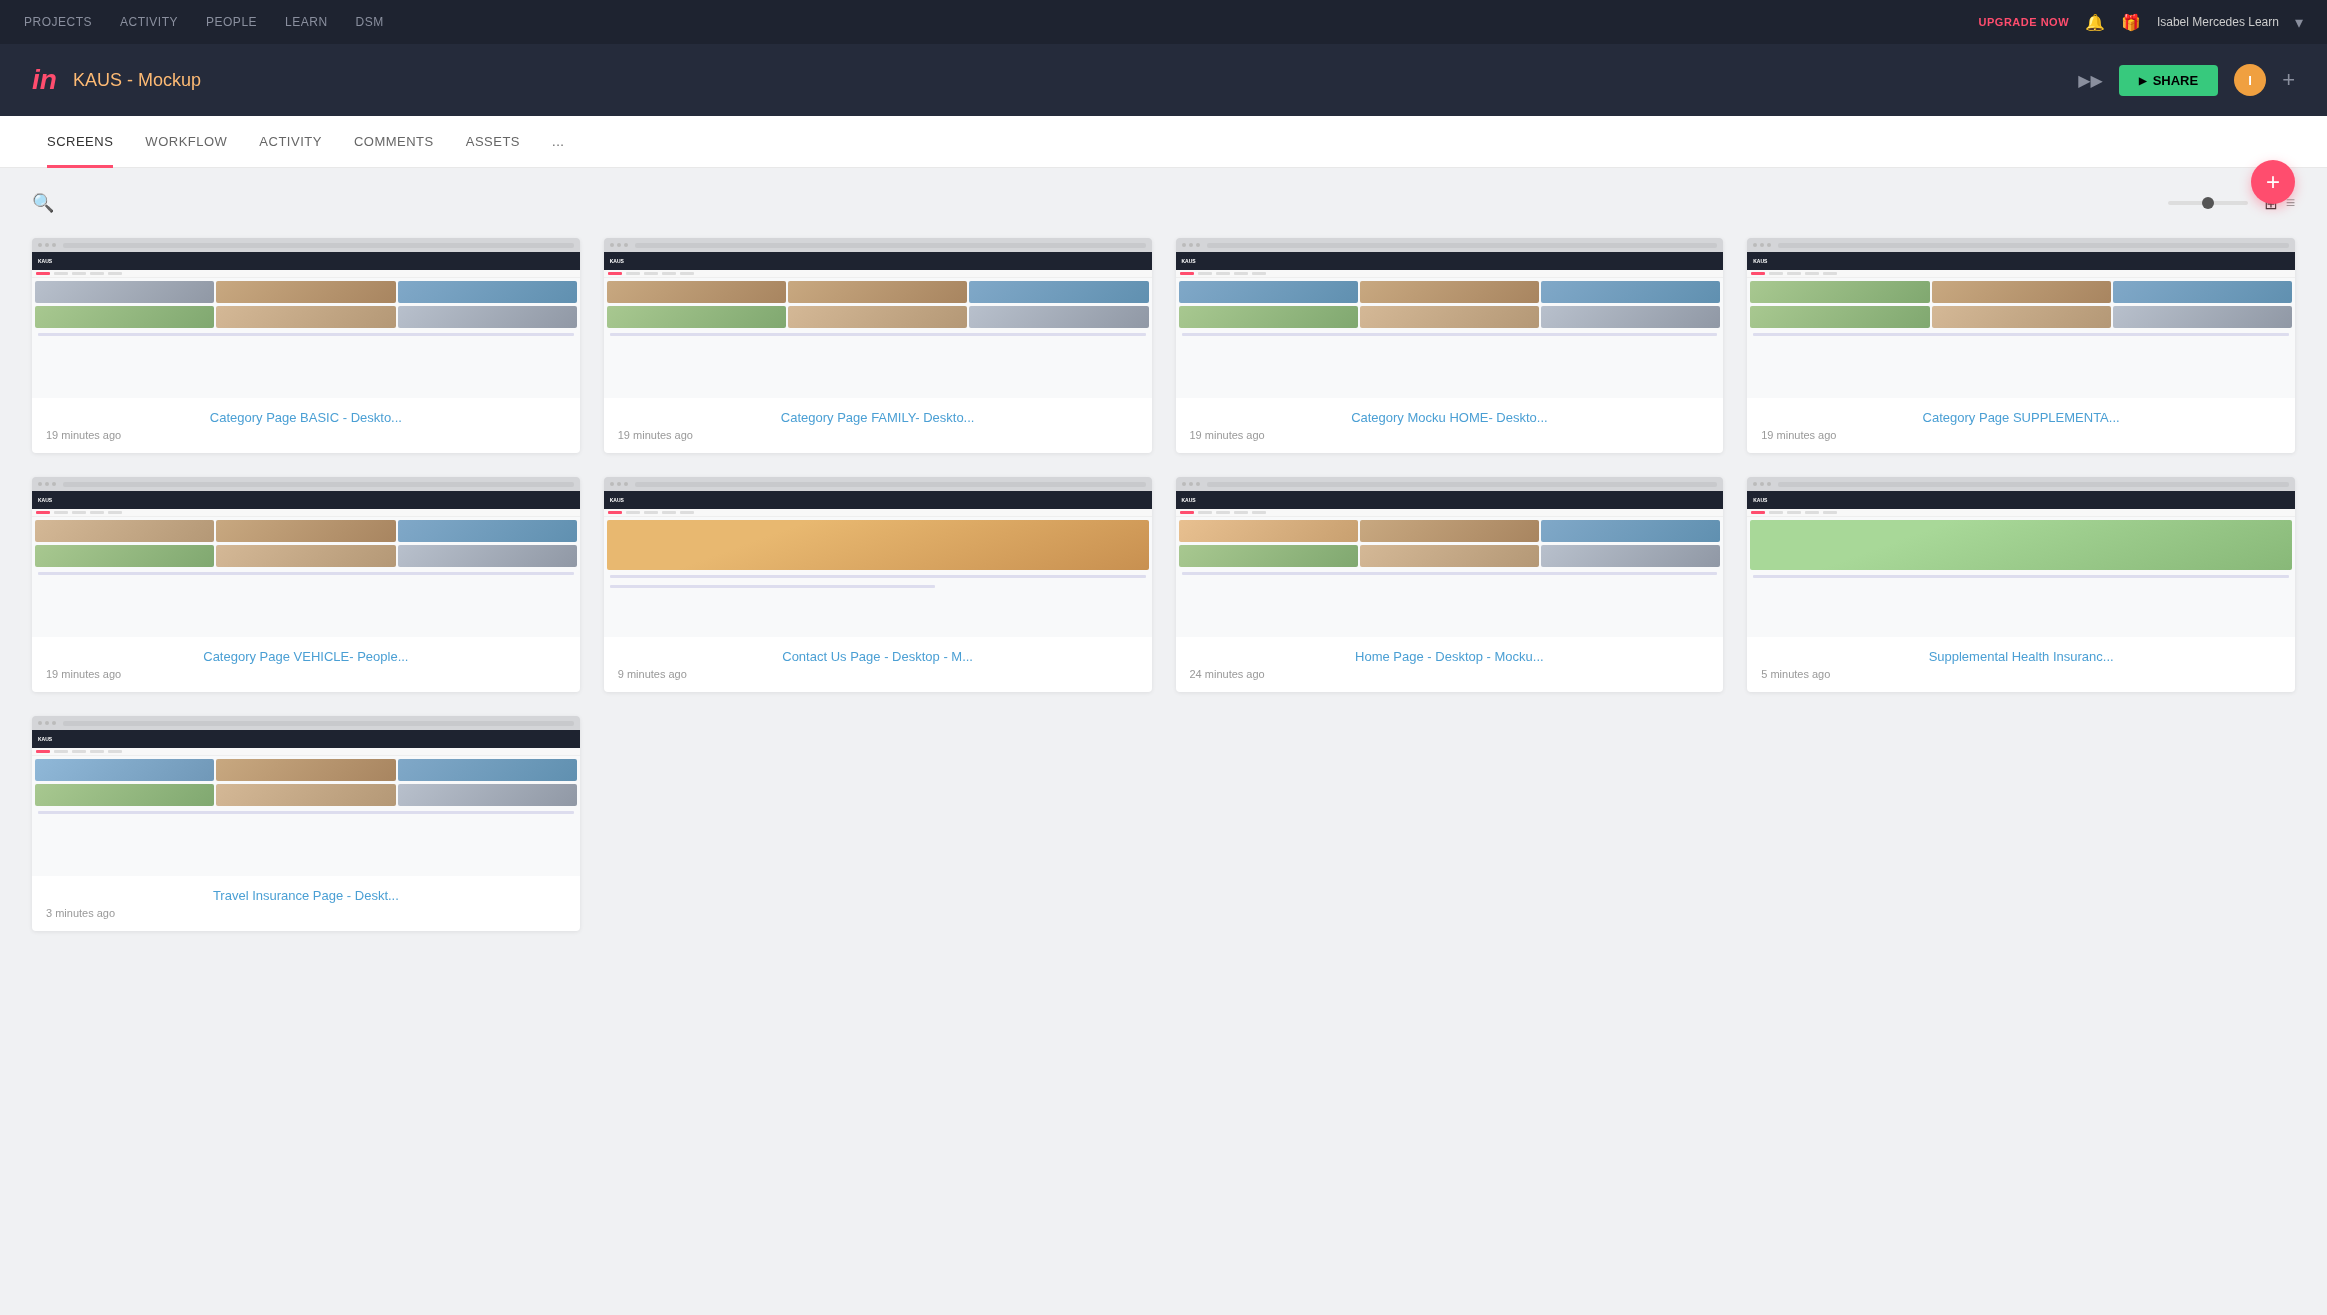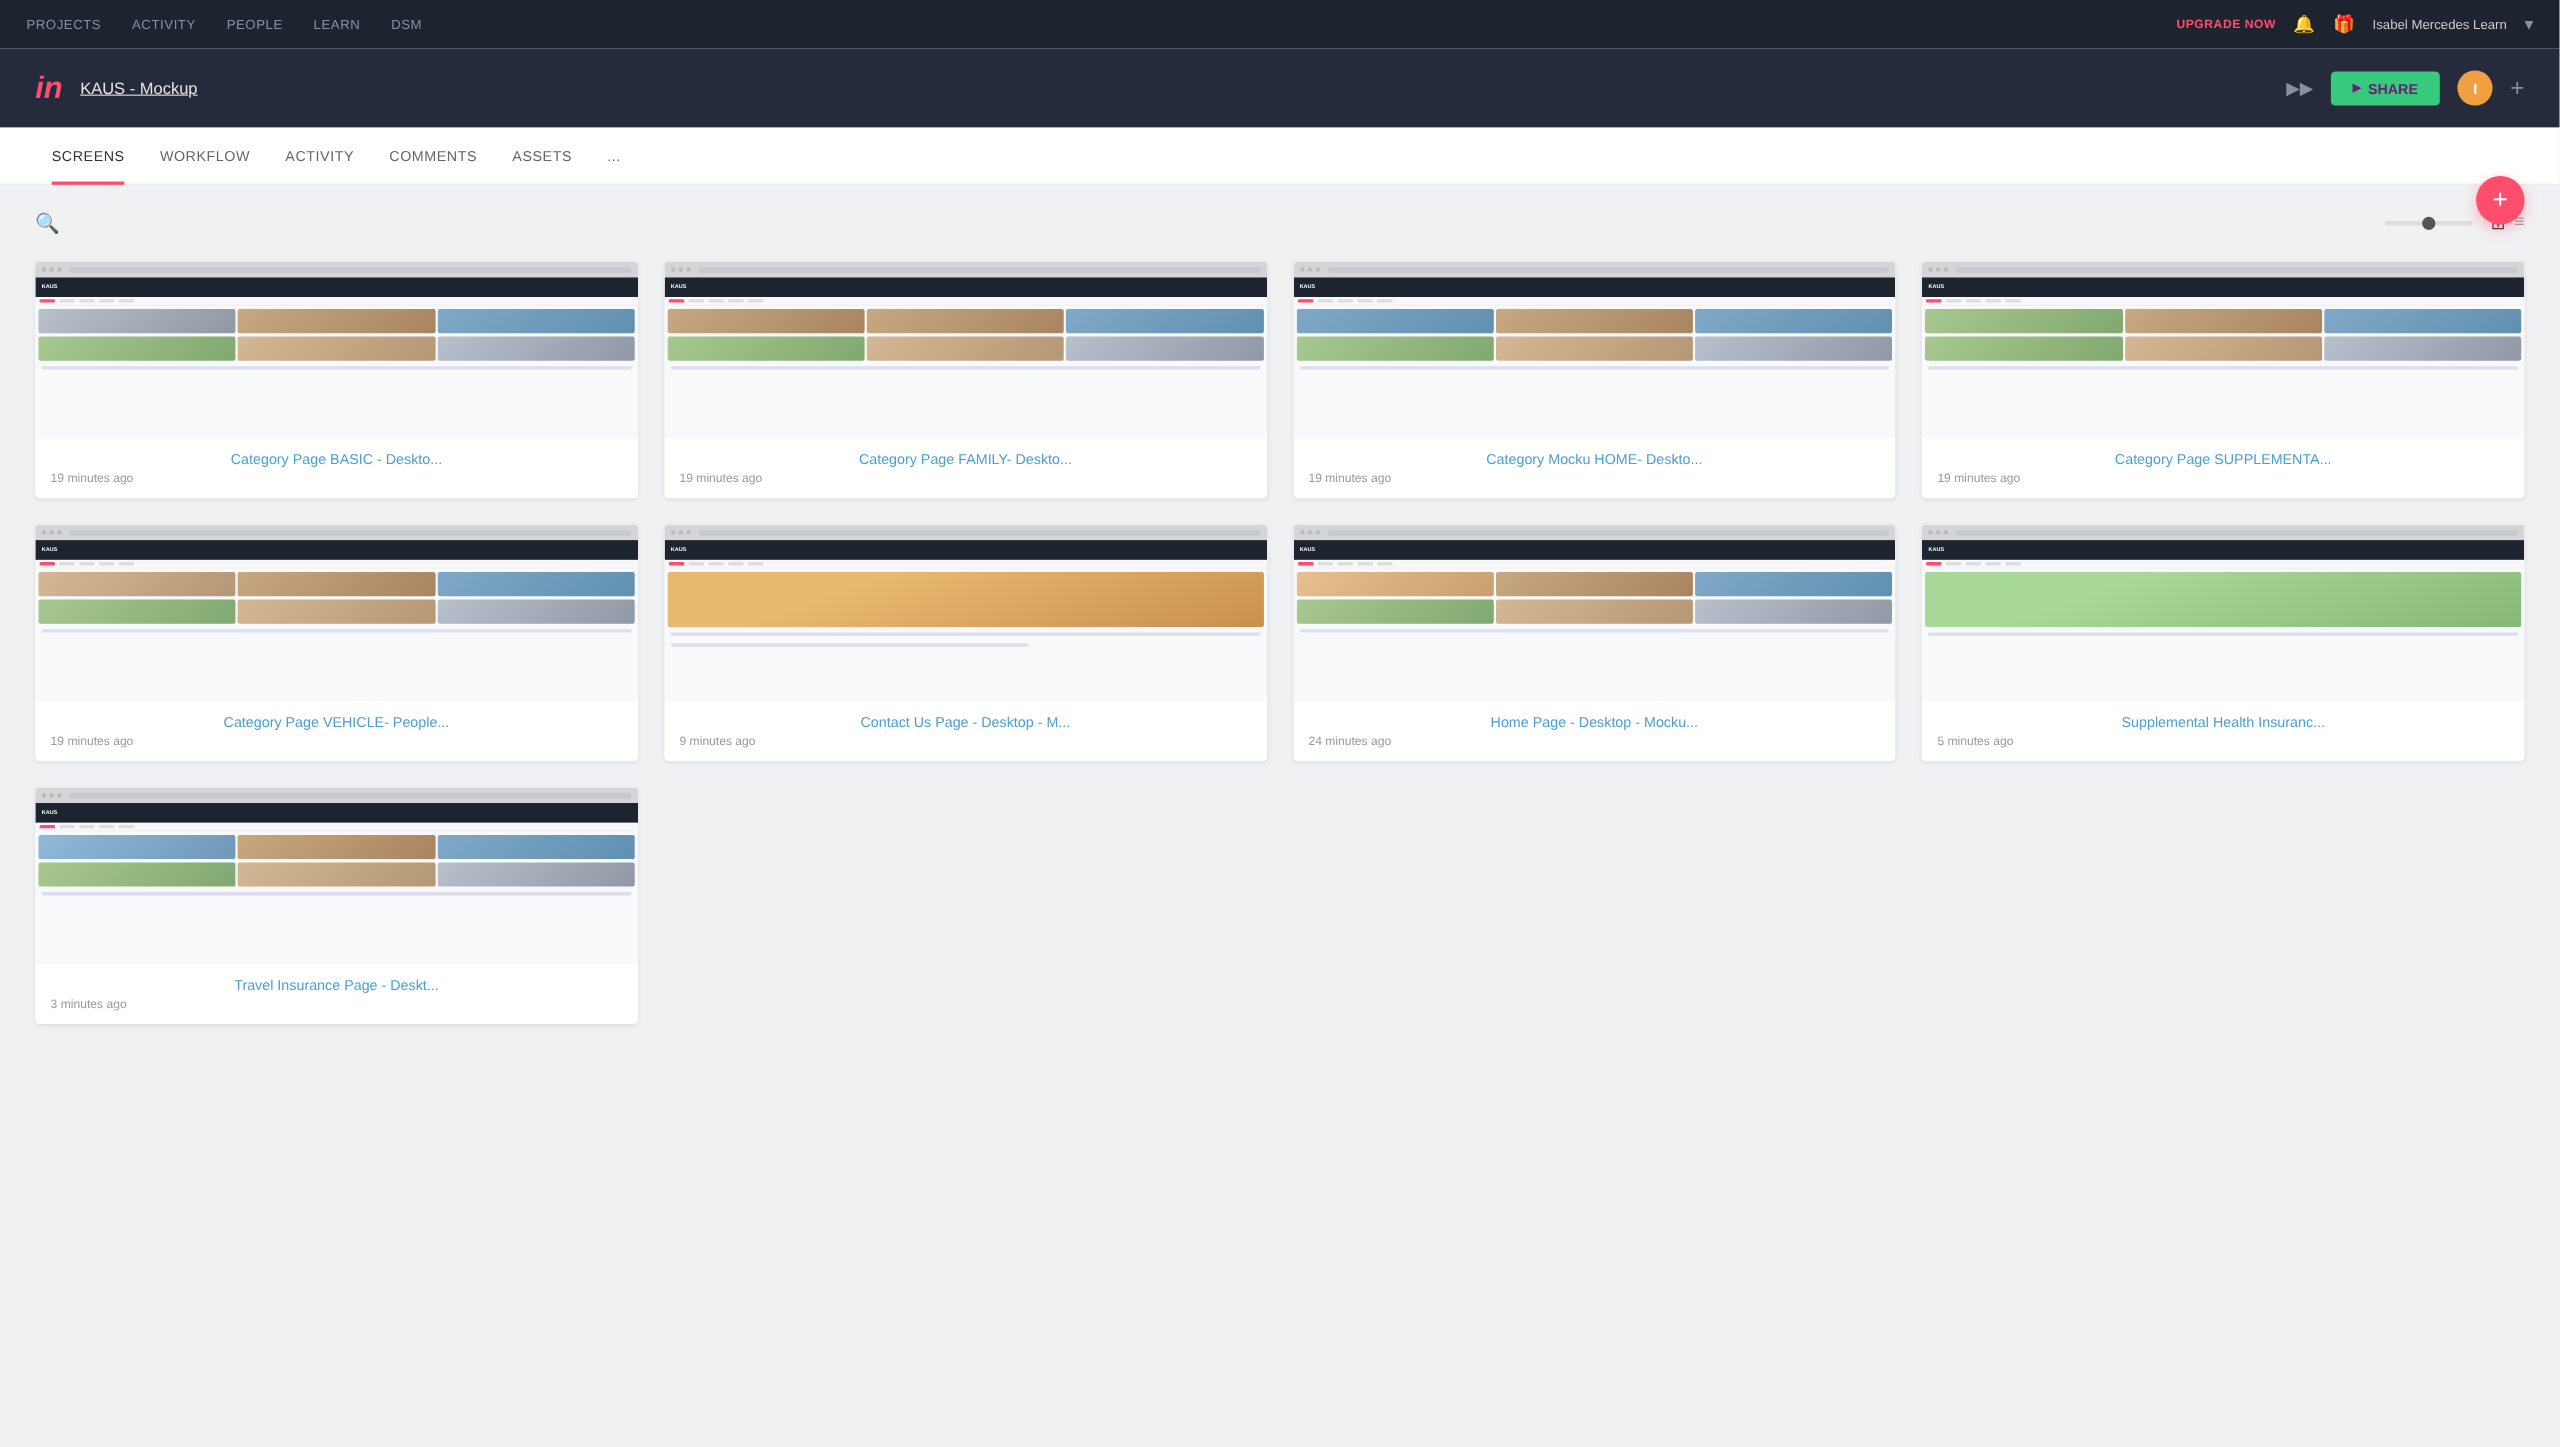--- a/index.html
+++ b/index.html
@@ -62,33 +62,32 @@
       align-items: center;
       gap: 16px;
     }
     .invision-logo {
       color: #ff4d6e;
       font-size: 28px;
       font-weight: 900;
       font-style: italic;
     }
     .project-title {
-      color: #e5e5e5;
-      font-size: 15px;
+      color: #fdba74;
+      font-size: 18px;
       font-weight: 400;
-      text-decoration: underline;
     }
     .project-header-right {
       display: flex;
       align-items: center;
       gap: 16px;
     }
     .share-btn {
       background: #37c97d;
-      color: #701a75;
+      color: #000000;
       border: none;
       padding: 8px 20px;
       border-radius: 4px;
       font-size: 13px;
       font-weight: 600;
       cursor: pointer;
       display: flex;
       align-items: center;
       gap: 6px;
     }

